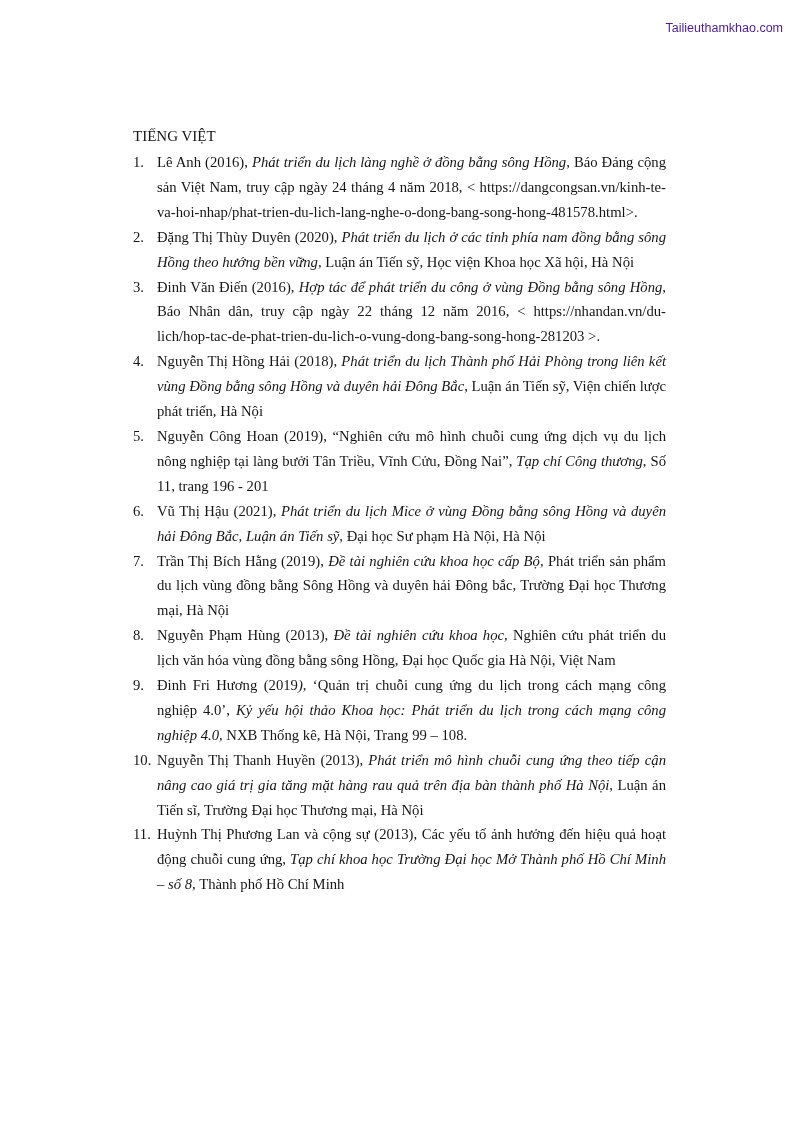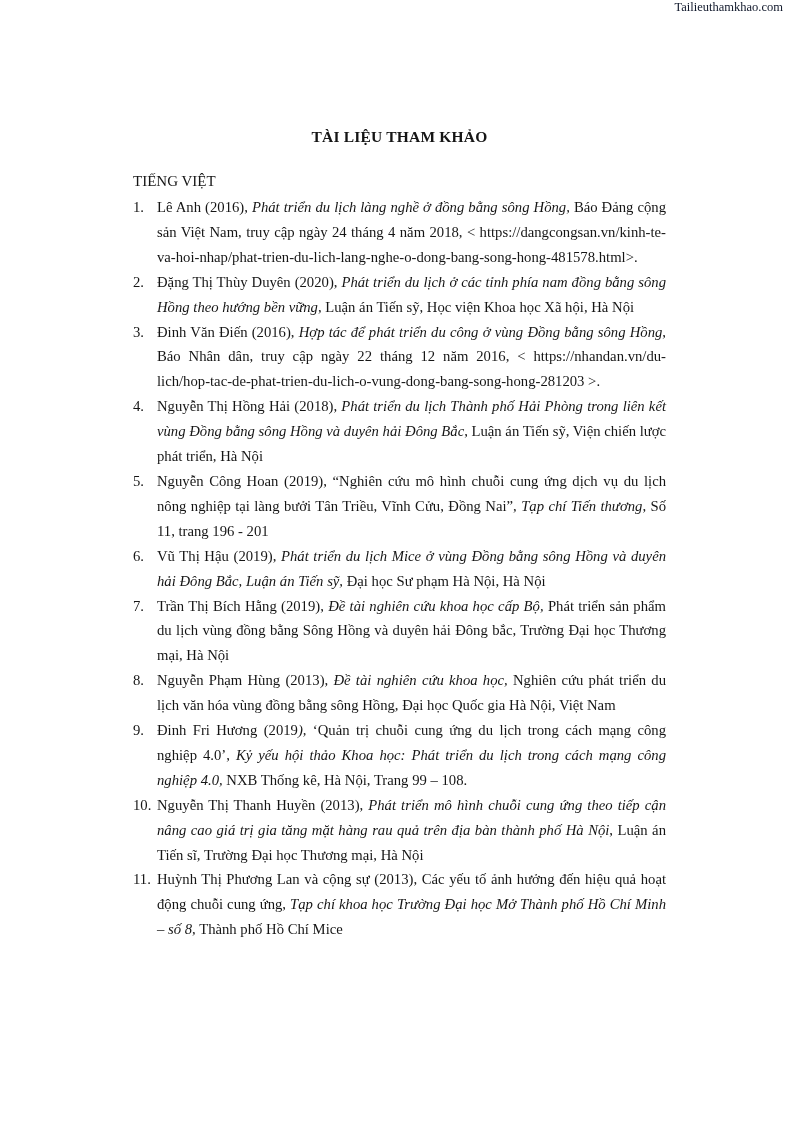--- a/index.html
+++ b/index.html
@@ -8,25 +8,25 @@
     width: 795px;
     height: 1123px;
     background: #ffffff;
     color: #151515;
     font-family: "Liberation Serif", "DejaVu Serif", serif;
     position: relative;
     overflow: hidden;
   }
   .watermark {
     position: absolute;
-    top: 0;
+    top: 21px;
     right: 12px;
-    font-family: Liberation Serif, serif;
+    font-family: Liberation Sans, sans-serif;
     font-size: 12.5px;
-    color: #0f172a;
+    color: #4c1d95;
     cursor: pointer;
   }
   .content {
     position: absolute;
     top: 128px;
     left: 133px;
     width: 533px;
   }
   .doc-title {
     text-align: center;
@@ -56,30 +56,29 @@
     white-space: pre;
   }
   .italic { font-style: italic; }
 </style>
 </head>
 <body>
 
 <div class="watermark">Tailieuthamkhao.com</div>
 
 <div class="content">
-  <div class="doc-title">TÀI LIỆU THAM KHẢO</div>
 
   <div class="section-heading">TIẾNG VIỆT</div>
 
   <div class="ref-list" id="ref-list">
       <div class="ref-item"><span class="ref-num">1.</span><span>Lê Anh (2016), </span><span class="italic">Phát triển du lịch làng nghề ở đồng bằng sông Hồng,</span><span> Báo Đảng cộng sản Việt Nam, truy cập ngày 24 tháng 4 năm 2018, &lt; https://dangcongsan.vn/kinh-te-va-hoi-nhap/phat-trien-du-lich-lang-nghe-o-dong-bang-song-hong-481578.html&gt;.</span></div>
       <div class="ref-item"><span class="ref-num">2.</span><span>Đặng Thị Thùy Duyên (2020), </span><span class="italic">Phát triển du lịch ở các tỉnh phía nam đồng bằng sông Hồng theo hướng bền vững</span><span>, Luận án Tiến sỹ, Học viện Khoa học Xã hội, Hà Nội</span></div>
       <div class="ref-item"><span class="ref-num">3.</span><span>Đinh Văn Điến (2016), </span><span class="italic">Hợp tác để phát triển du công ở vùng Đồng bằng sông Hồng</span><span>, Báo Nhân dân, truy cập ngày 22 tháng 12 năm 2016, &lt; https://nhandan.vn/du-lich/hop-tac-de-phat-trien-du-lich-o-vung-dong-bang-song-hong-281203 &gt;.</span></div>
       <div class="ref-item"><span class="ref-num">4.</span><span>Nguyễn Thị Hồng Hải (2018), </span><span class="italic">Phát triển du lịch Thành phố Hải Phòng trong liên kết vùng Đồng bằng sông Hồng và duyên hải Đông Bắc</span><span>, Luận án Tiến sỹ, Viện chiến lược phát triển, Hà Nội</span></div>
-      <div class="ref-item"><span class="ref-num">5.</span><span>Nguyễn Công Hoan (2019), “Nghiên cứu mô hình chuỗi cung ứng dịch vụ du lịch nông nghiệp tại làng bưởi Tân Triều, Vĩnh Cửu, Đồng Nai”, </span><span class="italic">Tạp chí Tiến thương</span><span>, Số 11, trang 196 - 201</span></div>
-      <div class="ref-item"><span class="ref-num">6.</span><span>Vũ Thị Hậu (2019), </span><span class="italic">Phát triển du lịch Mice ở vùng Đồng bằng sông Hồng và duyên hải Đông Bắc, Luận án Tiến sỹ,</span><span> Đại học Sư phạm Hà Nội, Hà Nội</span></div>
+      <div class="ref-item"><span class="ref-num">5.</span><span>Nguyễn Công Hoan (2019), “Nghiên cứu mô hình chuỗi cung ứng dịch vụ du lịch nông nghiệp tại làng bưởi Tân Triều, Vĩnh Cửu, Đồng Nai”, </span><span class="italic">Tạp chí Công thương</span><span>, Số 11, trang 196 - 201</span></div>
+      <div class="ref-item"><span class="ref-num">6.</span><span>Vũ Thị Hậu (2021), </span><span class="italic">Phát triển du lịch Mice ở vùng Đồng bằng sông Hồng và duyên hải Đông Bắc, Luận án Tiến sỹ,</span><span> Đại học Sư phạm Hà Nội, Hà Nội</span></div>
       <div class="ref-item"><span class="ref-num">7.</span><span>Trần Thị Bích Hằng (2019), </span><span class="italic">Đề tài nghiên cứu khoa học cấp Bộ,</span><span> Phát triển sản phẩm du lịch vùng đồng bằng Sông Hồng và duyên hải Đông bắc, Trường Đại học Thương mại, Hà Nội</span></div>
       <div class="ref-item"><span class="ref-num">8.</span><span>Nguyễn Phạm Hùng (2013), </span><span class="italic">Đề tài nghiên cứu khoa học,</span><span> Nghiên cứu phát triển du lịch văn hóa vùng đồng bằng sông Hồng, Đại học Quốc gia Hà Nội, Việt Nam</span></div>
       <div class="ref-item"><span class="ref-num">9.</span><span>Đinh Fri Hương (2019</span><span class="italic">),</span><span> ‘Quản trị chuỗi cung ứng du lịch trong cách mạng công nghiệp 4.0’, </span><span class="italic">Kỷ yếu hội thảo Khoa học: Phát triển du lịch trong cách mạng công nghiệp 4.0,</span><span> NXB Thống kê, Hà Nội, Trang 99 – 108.</span></div>
       <div class="ref-item"><span class="ref-num">10.</span><span>Nguyễn Thị Thanh Huyền (2013), </span><span class="italic">Phát triển mô hình chuỗi cung ứng theo tiếp cận nâng cao giá trị gia tăng mặt hàng rau quả trên địa bàn thành phố Hà Nội</span><span>, Luận án Tiến sĩ, Trường Đại học Thương mại, Hà Nội</span></div>
-      <div class="ref-item"><span class="ref-num">11.</span><span> Huỳnh Thị Phương Lan và cộng sự (2013), Các yếu tố ảnh hưởng đến hiệu quả hoạt động chuỗi cung ứng, </span><span class="italic">Tạp chí khoa học Trường Đại học Mở Thành phố Hồ Chí Minh – số 8</span><span>, Thành phố Hồ Chí Mice</span></div>
+      <div class="ref-item"><span class="ref-num">11.</span><span> Huỳnh Thị Phương Lan và cộng sự (2013), Các yếu tố ảnh hưởng đến hiệu quả hoạt động chuỗi cung ứng, </span><span class="italic">Tạp chí khoa học Trường Đại học Mở Thành phố Hồ Chí Minh – số 8</span><span>, Thành phố Hồ Chí Minh</span></div>
     </div>
 </div>
 
 </body></html>

